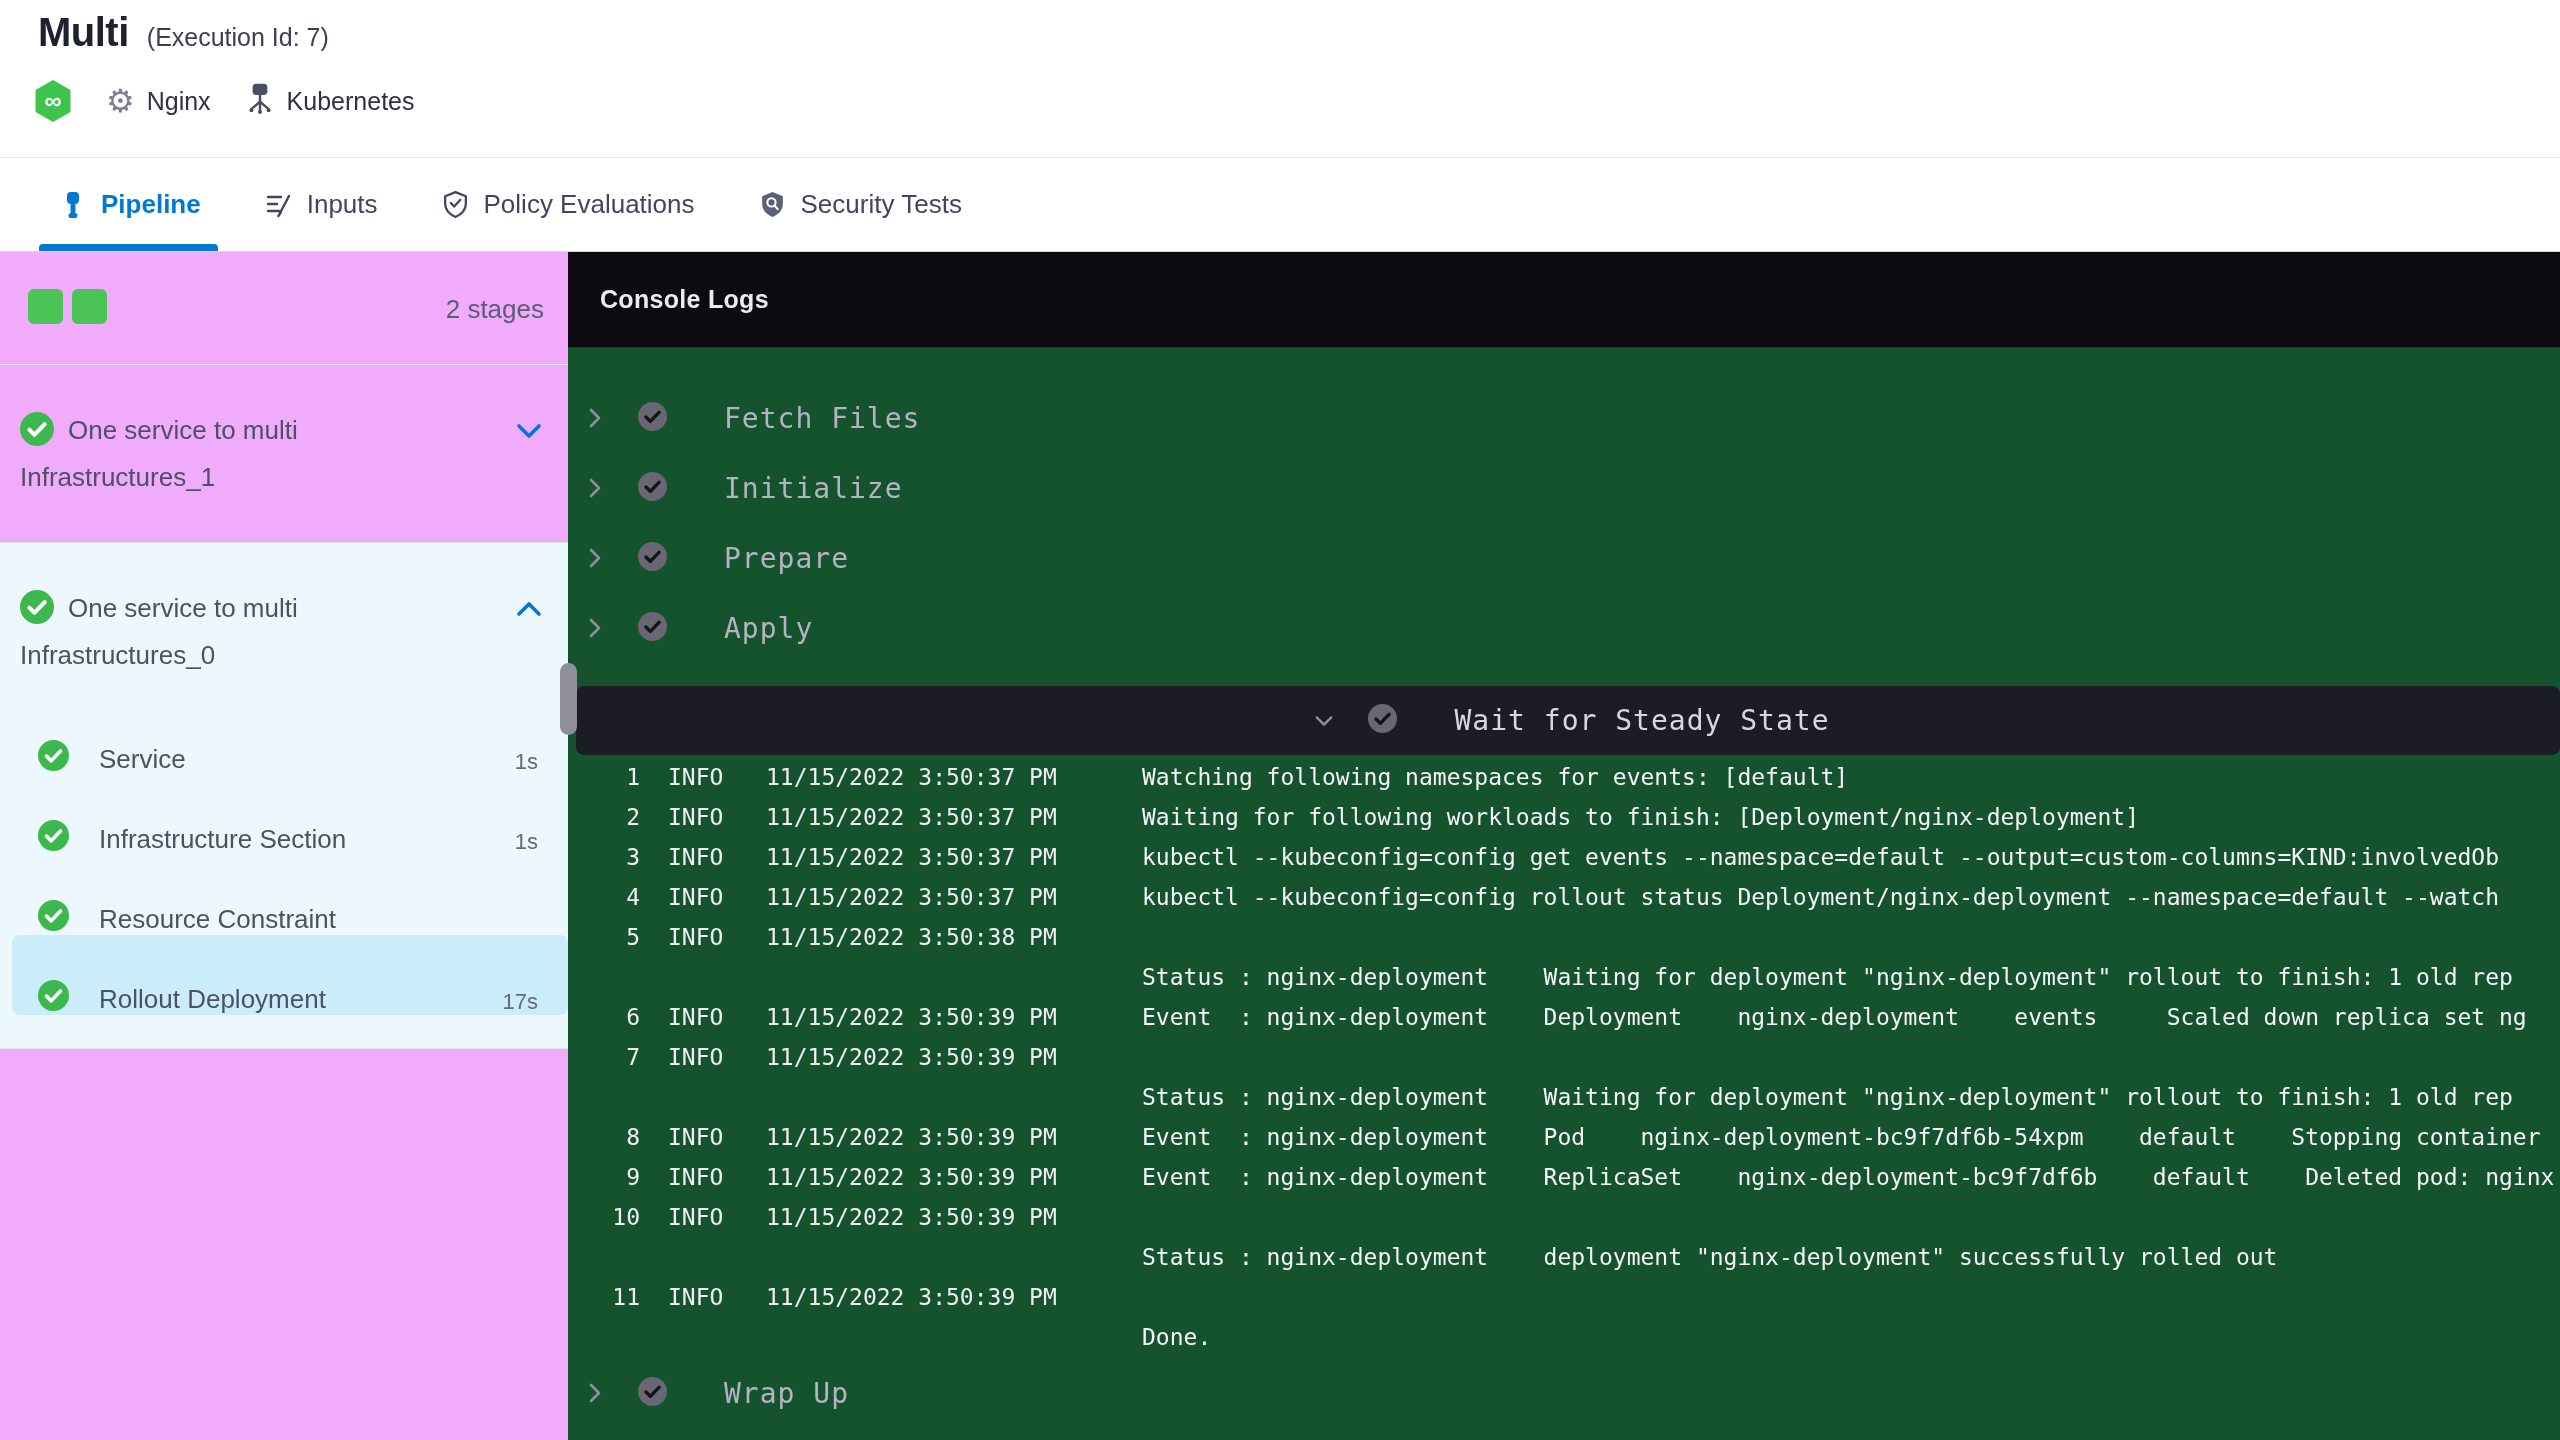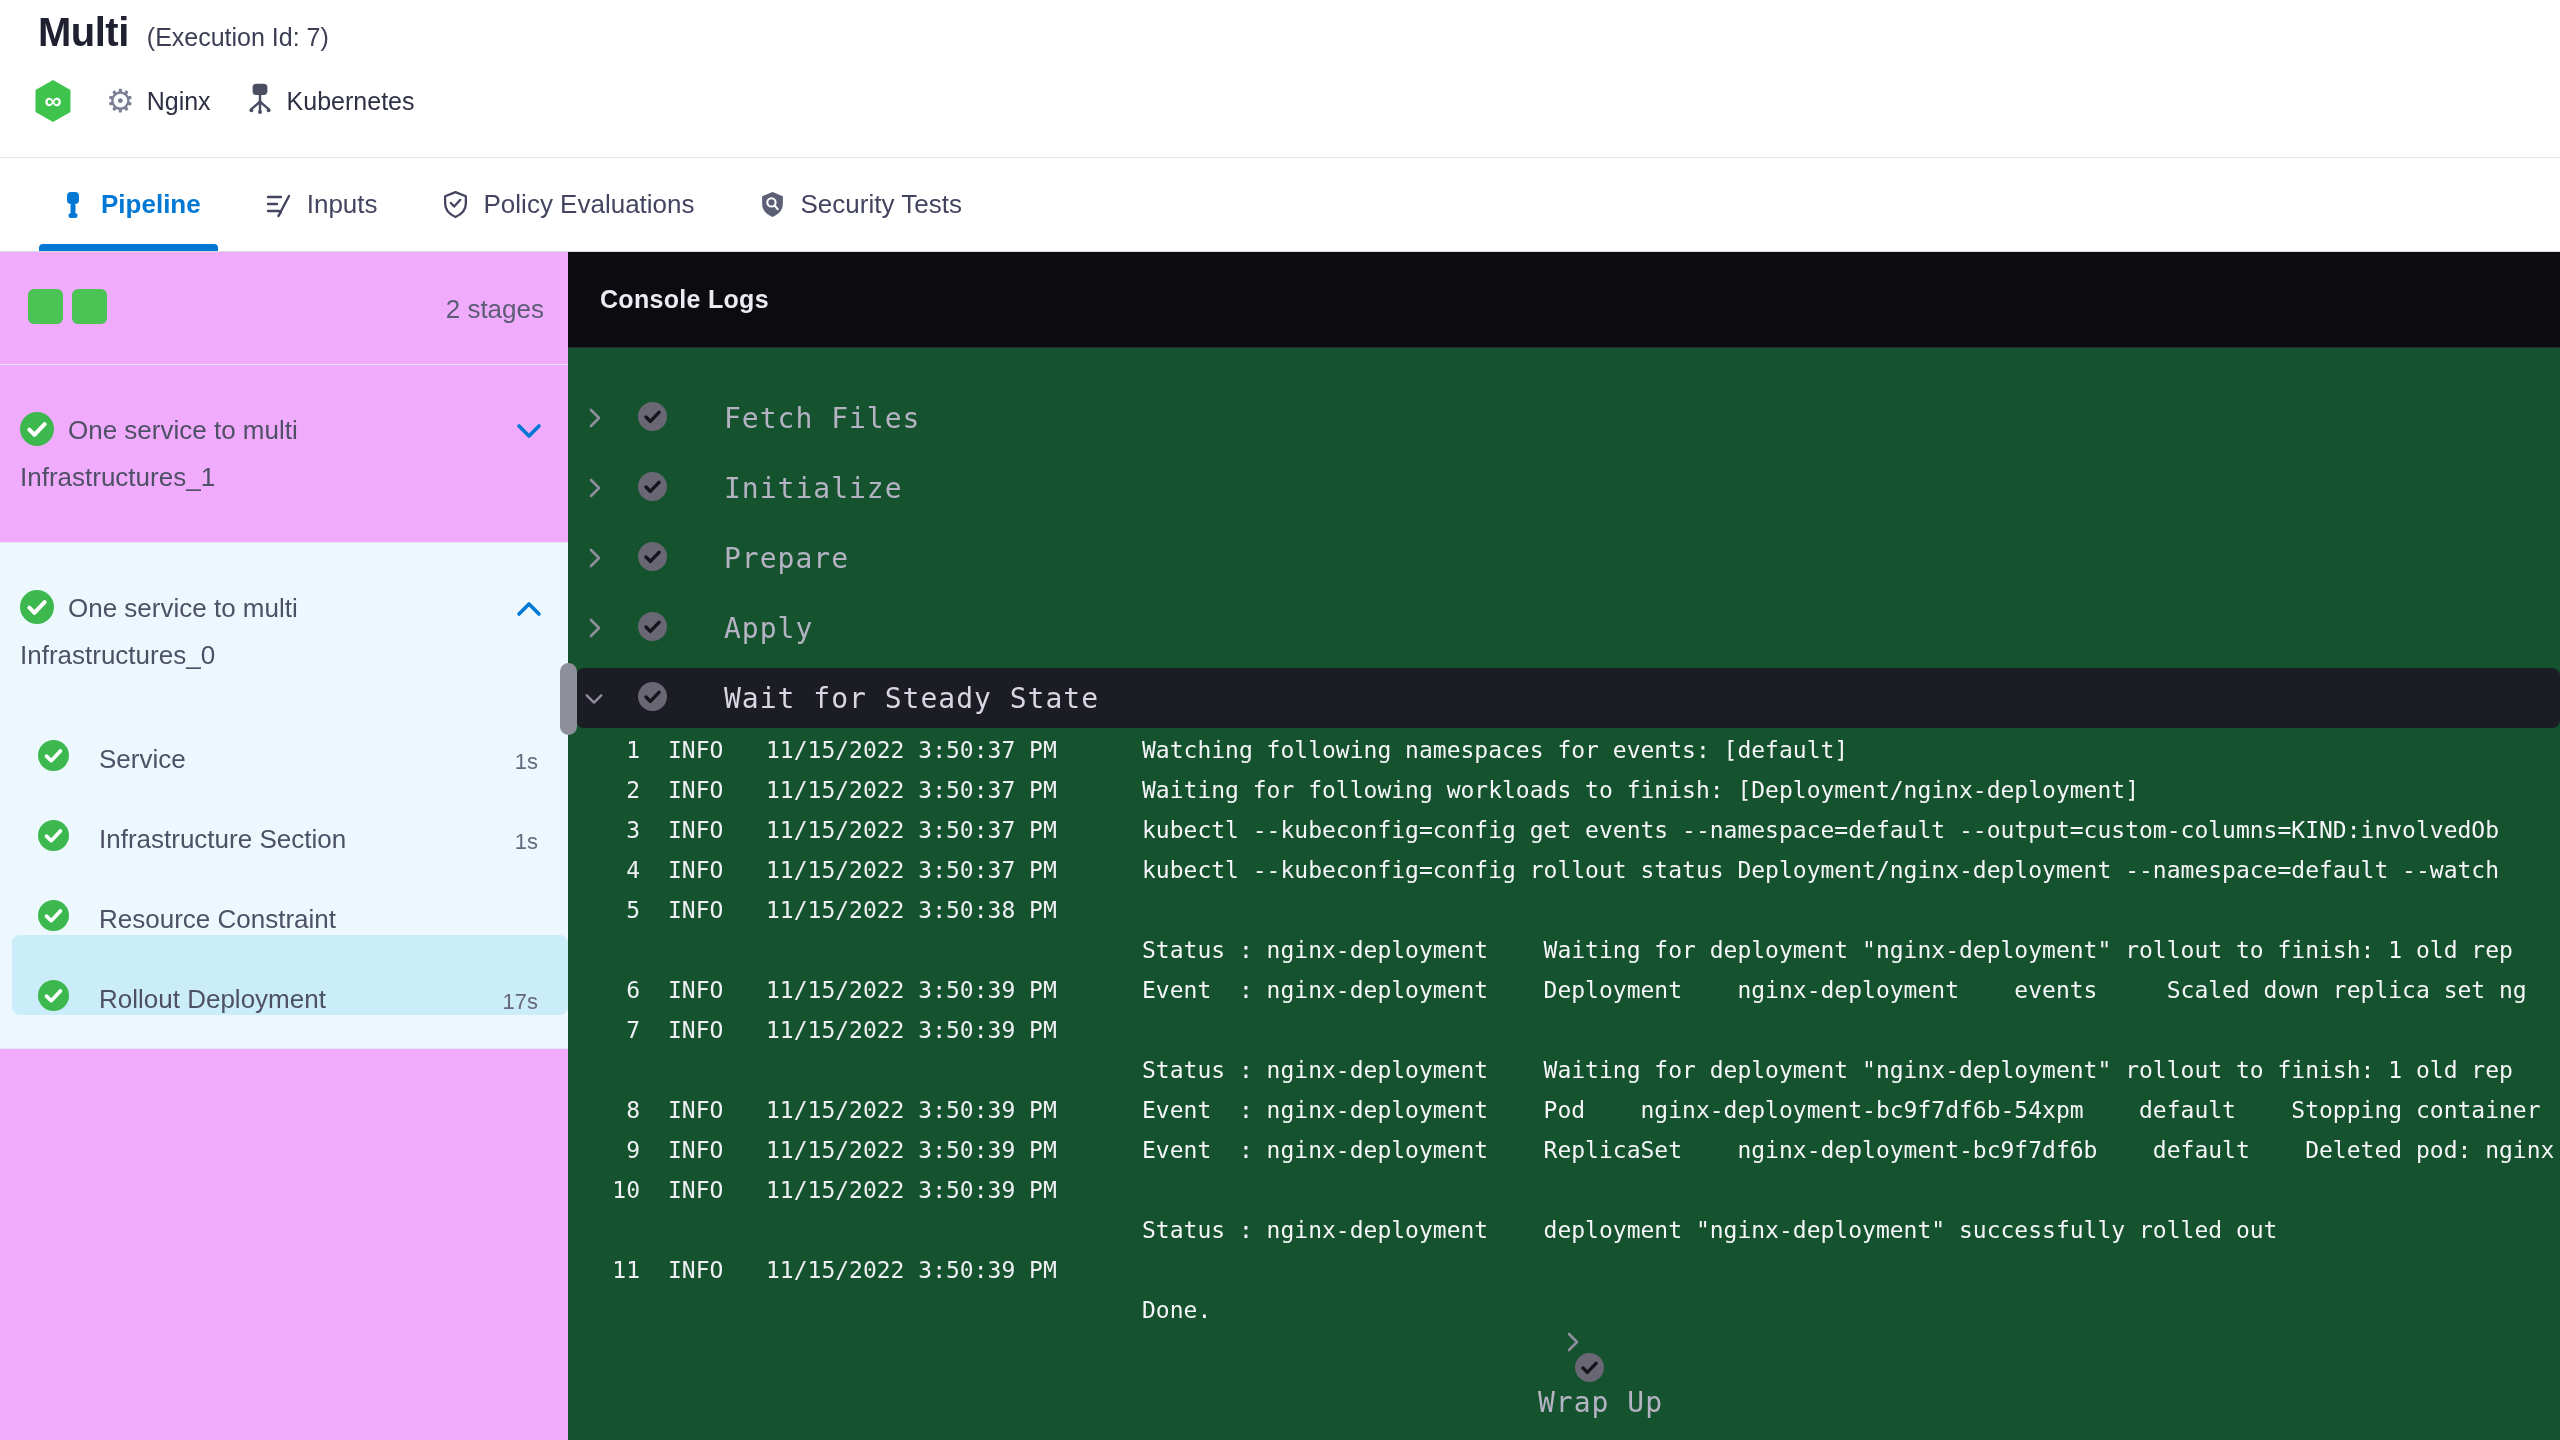--- a/index.html
+++ b/index.html
@@ -62,24 +62,24 @@
   .console { flex:1; background:#14532d; color:#f2f1f6; overflow:hidden; }
   .console-header { height:96px; background:#0c0c10; border-bottom:1px solid #2b2c3a;
       display:flex; align-items:center; padding-left:32px; }
   .console-title { font-size:25px; font-weight:700; color:#eceaf2; letter-spacing:0.3px; }
   .console-body { font-family:"DejaVu Sans Mono", monospace; }
   .console-body .first { margin-top:35px; }
   .console-step { height:70px; display:flex; align-items:center; padding-left:16px; cursor:pointer; }
   .console-step .chev { width:20px; display:flex; justify-content:center; flex:none; }
   .console-step .ccheck { margin-left:34px; flex:none; }
   .console-step .cname { margin-left:57px; font-size:28px; color:#b5b2c4; letter-spacing:1px; }
-  .console-step.active { height:60px; margin:5px 0 2px 8px; background:#1c1d24; border-radius:8px;
-      padding-left:8px; }
+  .console-step.active { height:69px; margin:23px 0 2px 8px; background:#1c1d24; border-radius:8px;
+      padding-left:8px;justify-content:center; }
   .console-step.active .cname { color:#d8d6e2; }
-  .console-step.wrap { margin-top:1px;flex-direction:column; }
+  .console-step.wrap { margin-top:1px; }
 
   .log-row { height:40px; display:flex; align-items:center; font-size:23px; color:#efeef4; }
   .ln { flex:none; width:48px; margin-left:24px; text-align:right; white-space:pre; }
   .lv { flex:none; width:60px; margin-left:28px; white-space:pre; }
   .lt { flex:none; width:300px; margin-left:38px; white-space:pre; }
   .lm { flex:none; margin-left:76px; white-space:pre; color:#f6f5f9; }
 </style>
 </head>
 <body>
 

